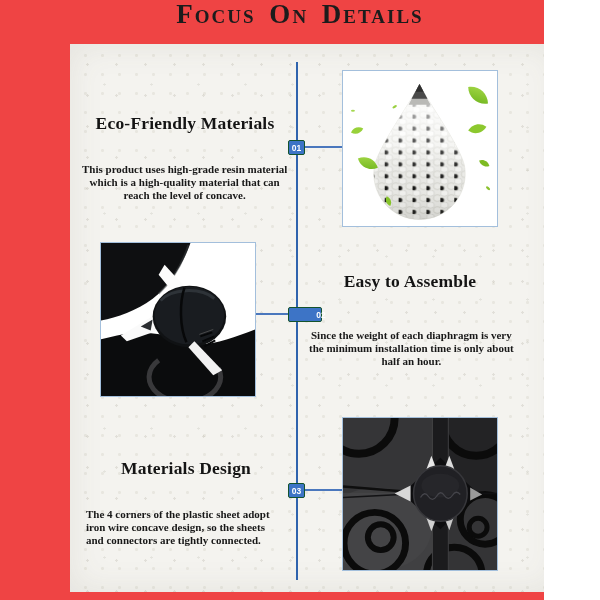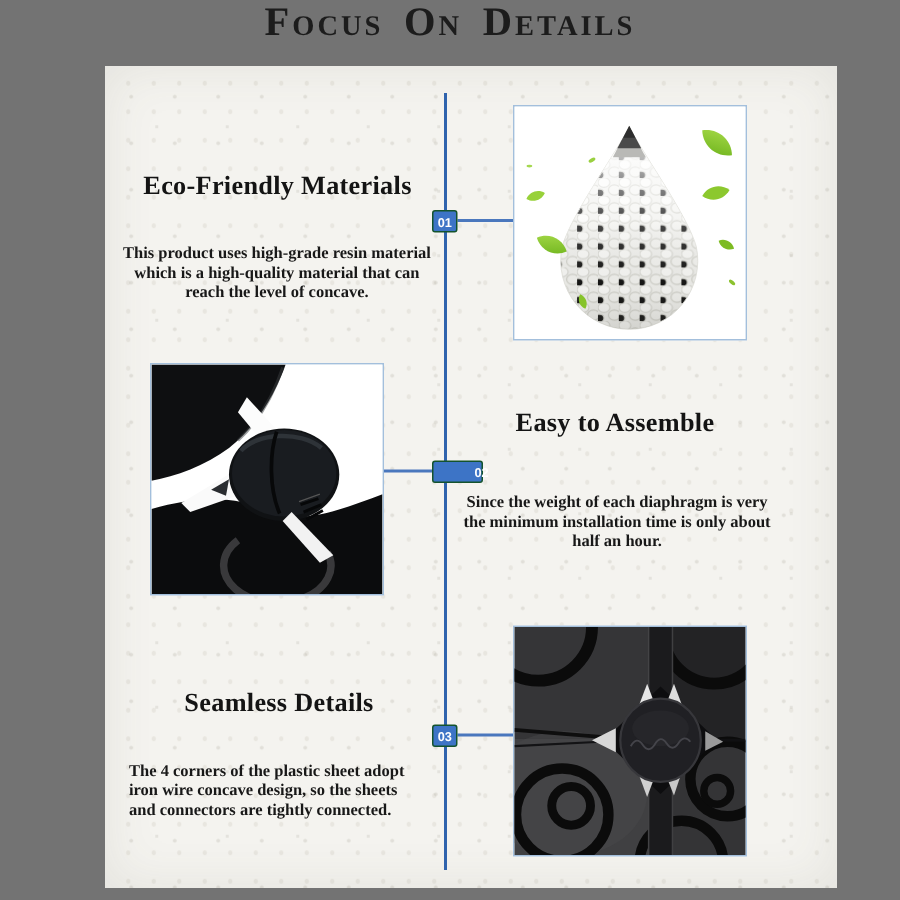--- a/index.html
+++ b/index.html
@@ -1,18 +1,18 @@
 <!DOCTYPE html>
 <html><head>
 <meta charset="utf-8">
 <style>
   html,body{margin:0;padding:0;}
   .page{
-    position:relative;width:600px;height:600px;overflow:hidden;
-    background:#737373;font-family:"Liberation Serif",serif;color:#181818;
+    position:relative;width:544px;height:600px;overflow:hidden;
+    background:#ef4444;font-family:"Liberation Serif",serif;color:#181818;
   }
   .paper{
     position:absolute;left:70px;top:44px;width:488px;height:548px;
     background-color:#f4f3ef;
     background-image:
       radial-gradient(rgba(150,145,130,.20) 1px, transparent 1.4px),
       radial-gradient(rgba(120,115,100,.13) 1px, transparent 1.3px),
       radial-gradient(rgba(205,200,188,.30) 1.2px, transparent 1.7px);
     background-size:29px 31px,47px 43px,17px 19px;
     background-position:3px 5px,11px 19px,7px 2px;
@@ -180,20 +180,20 @@
     <div>reach the level of concave.</div>
   </div>
 
   <div class="heading h2">Easy to Assemble</div>
   <div class="body b2">
     <div>Since the weight of each diaphragm is very</div>
     <div>the minimum installation time is only about</div>
     <div>half an hour.</div>
   </div>
 
-  <div class="heading h3">Seamless Details</div>
+  <div class="heading h3">Materials Design</div>
   <div class="body b3">
     <div>The 4 corners of the plastic sheet adopt</div>
     <div>iron wire concave design, so the sheets</div>
     <div>and connectors are tightly connected.</div>
   </div>
 
 </div>
 
 </body></html>

